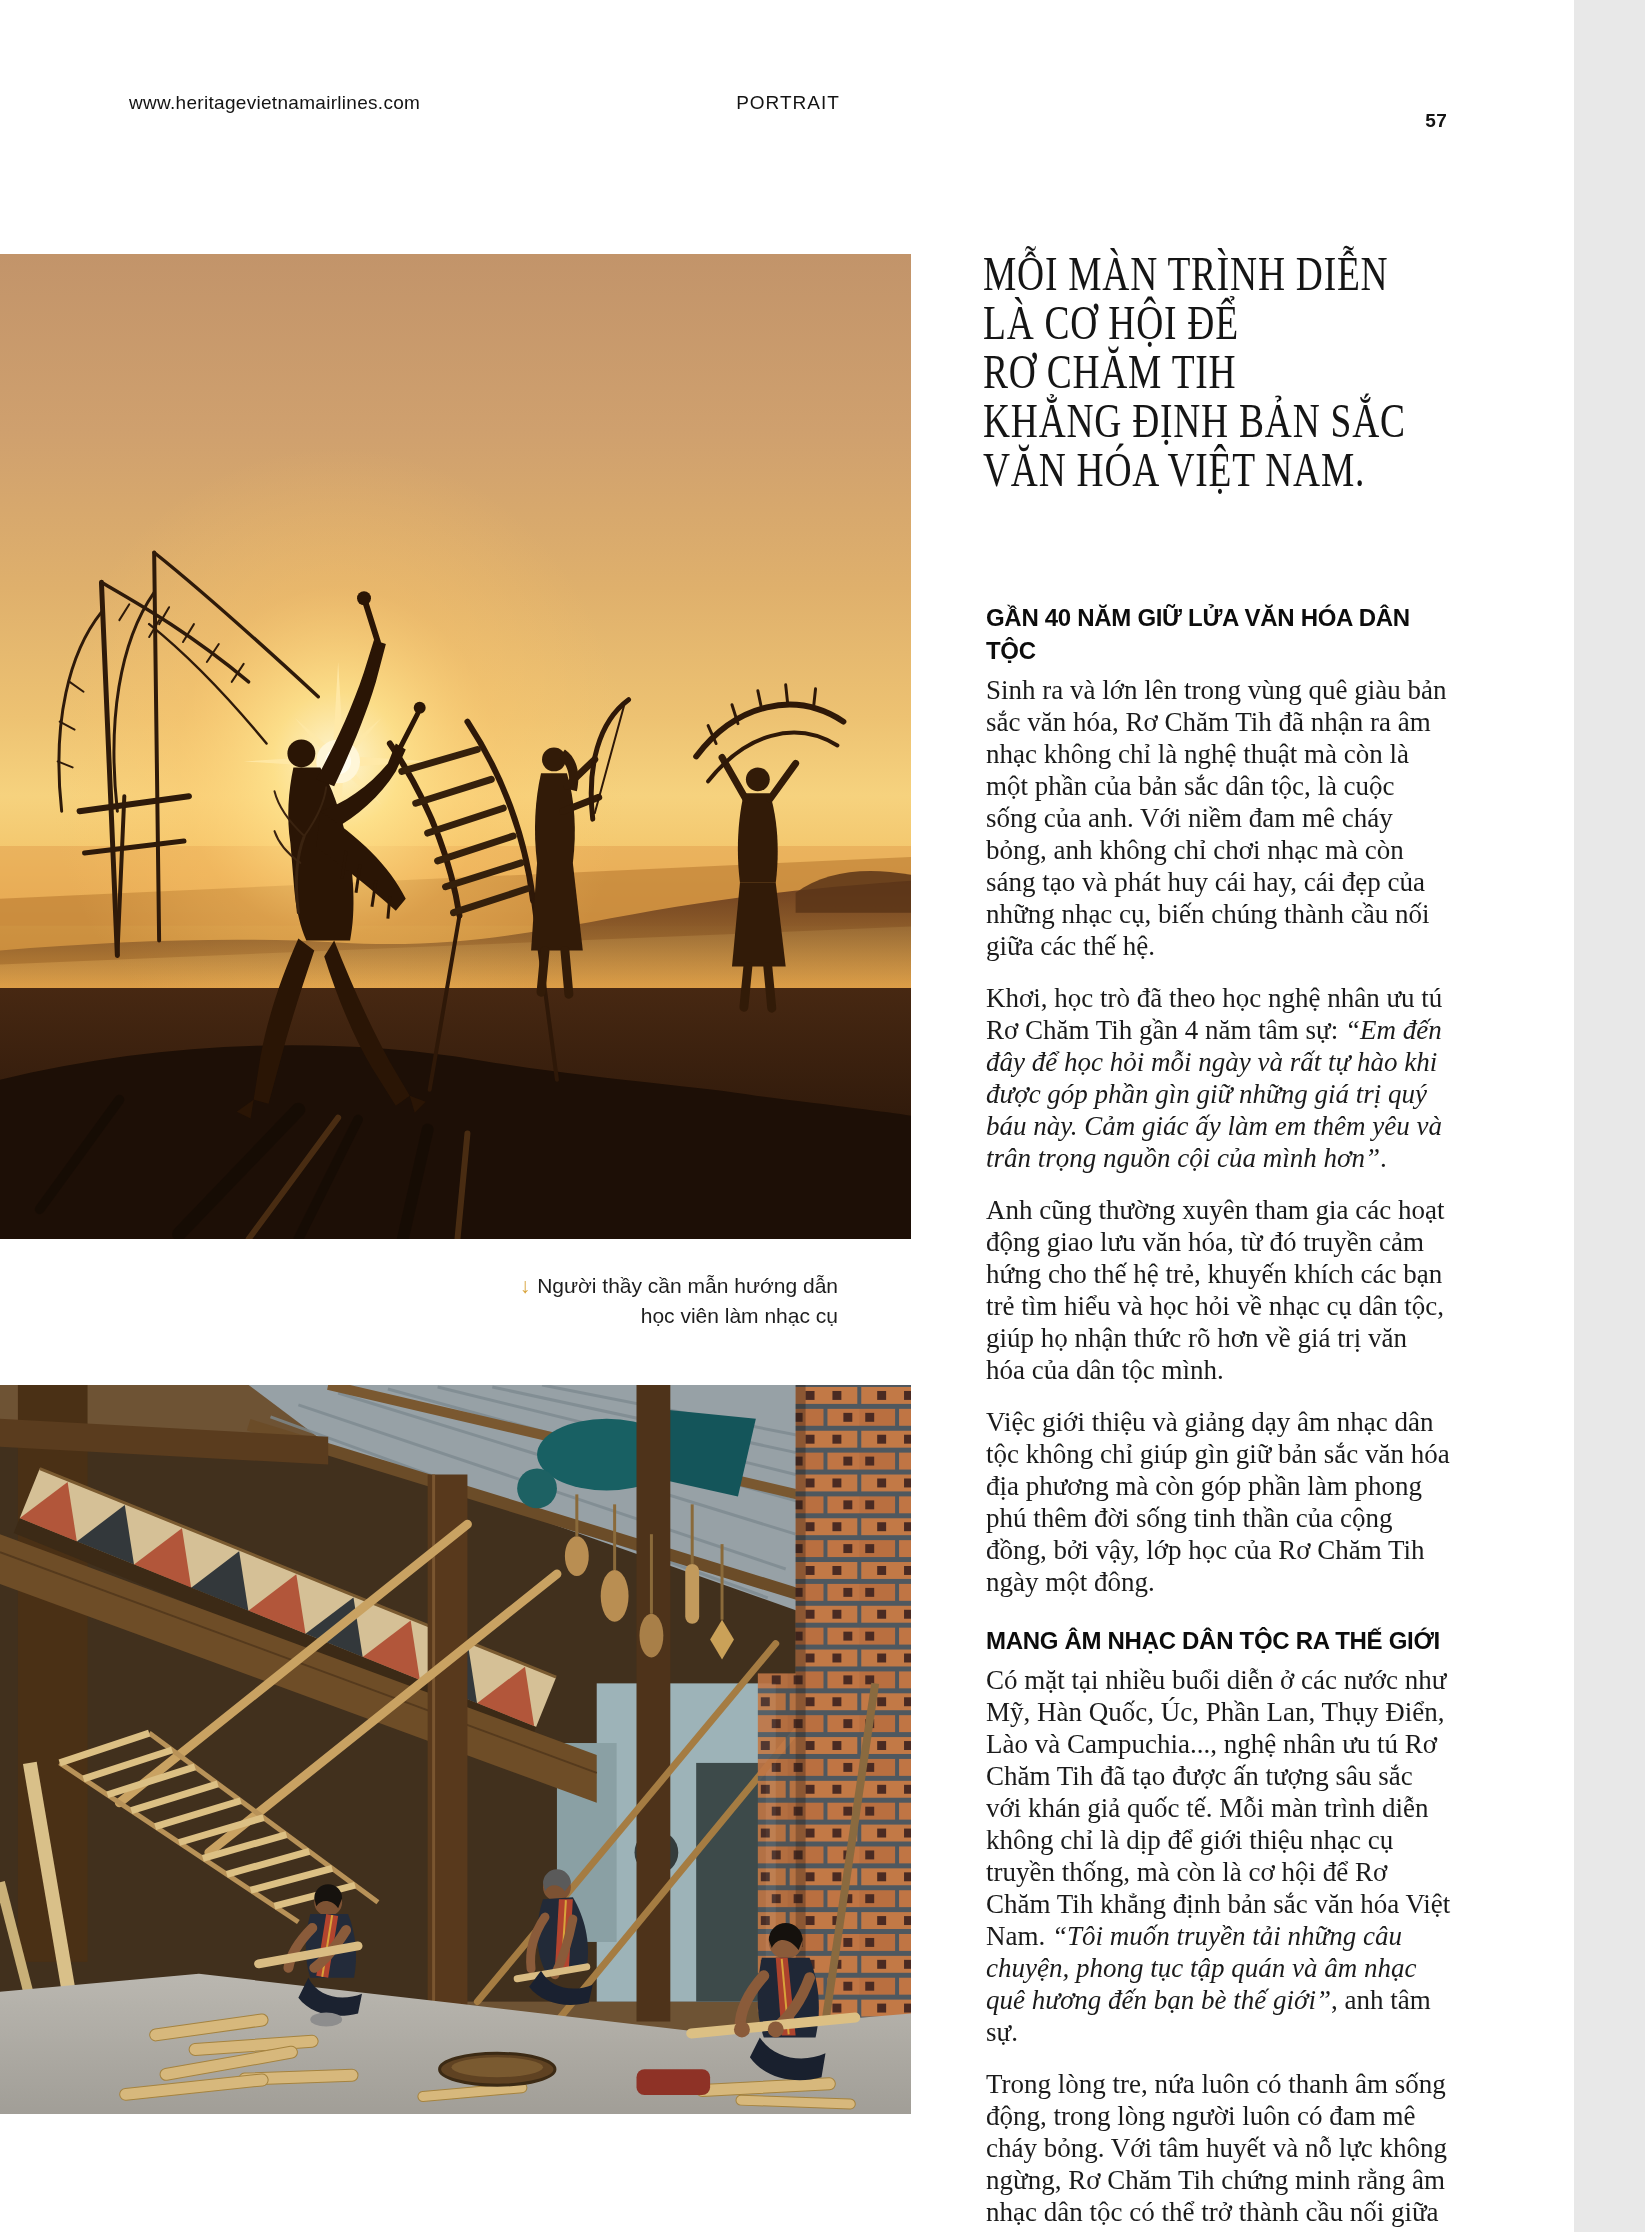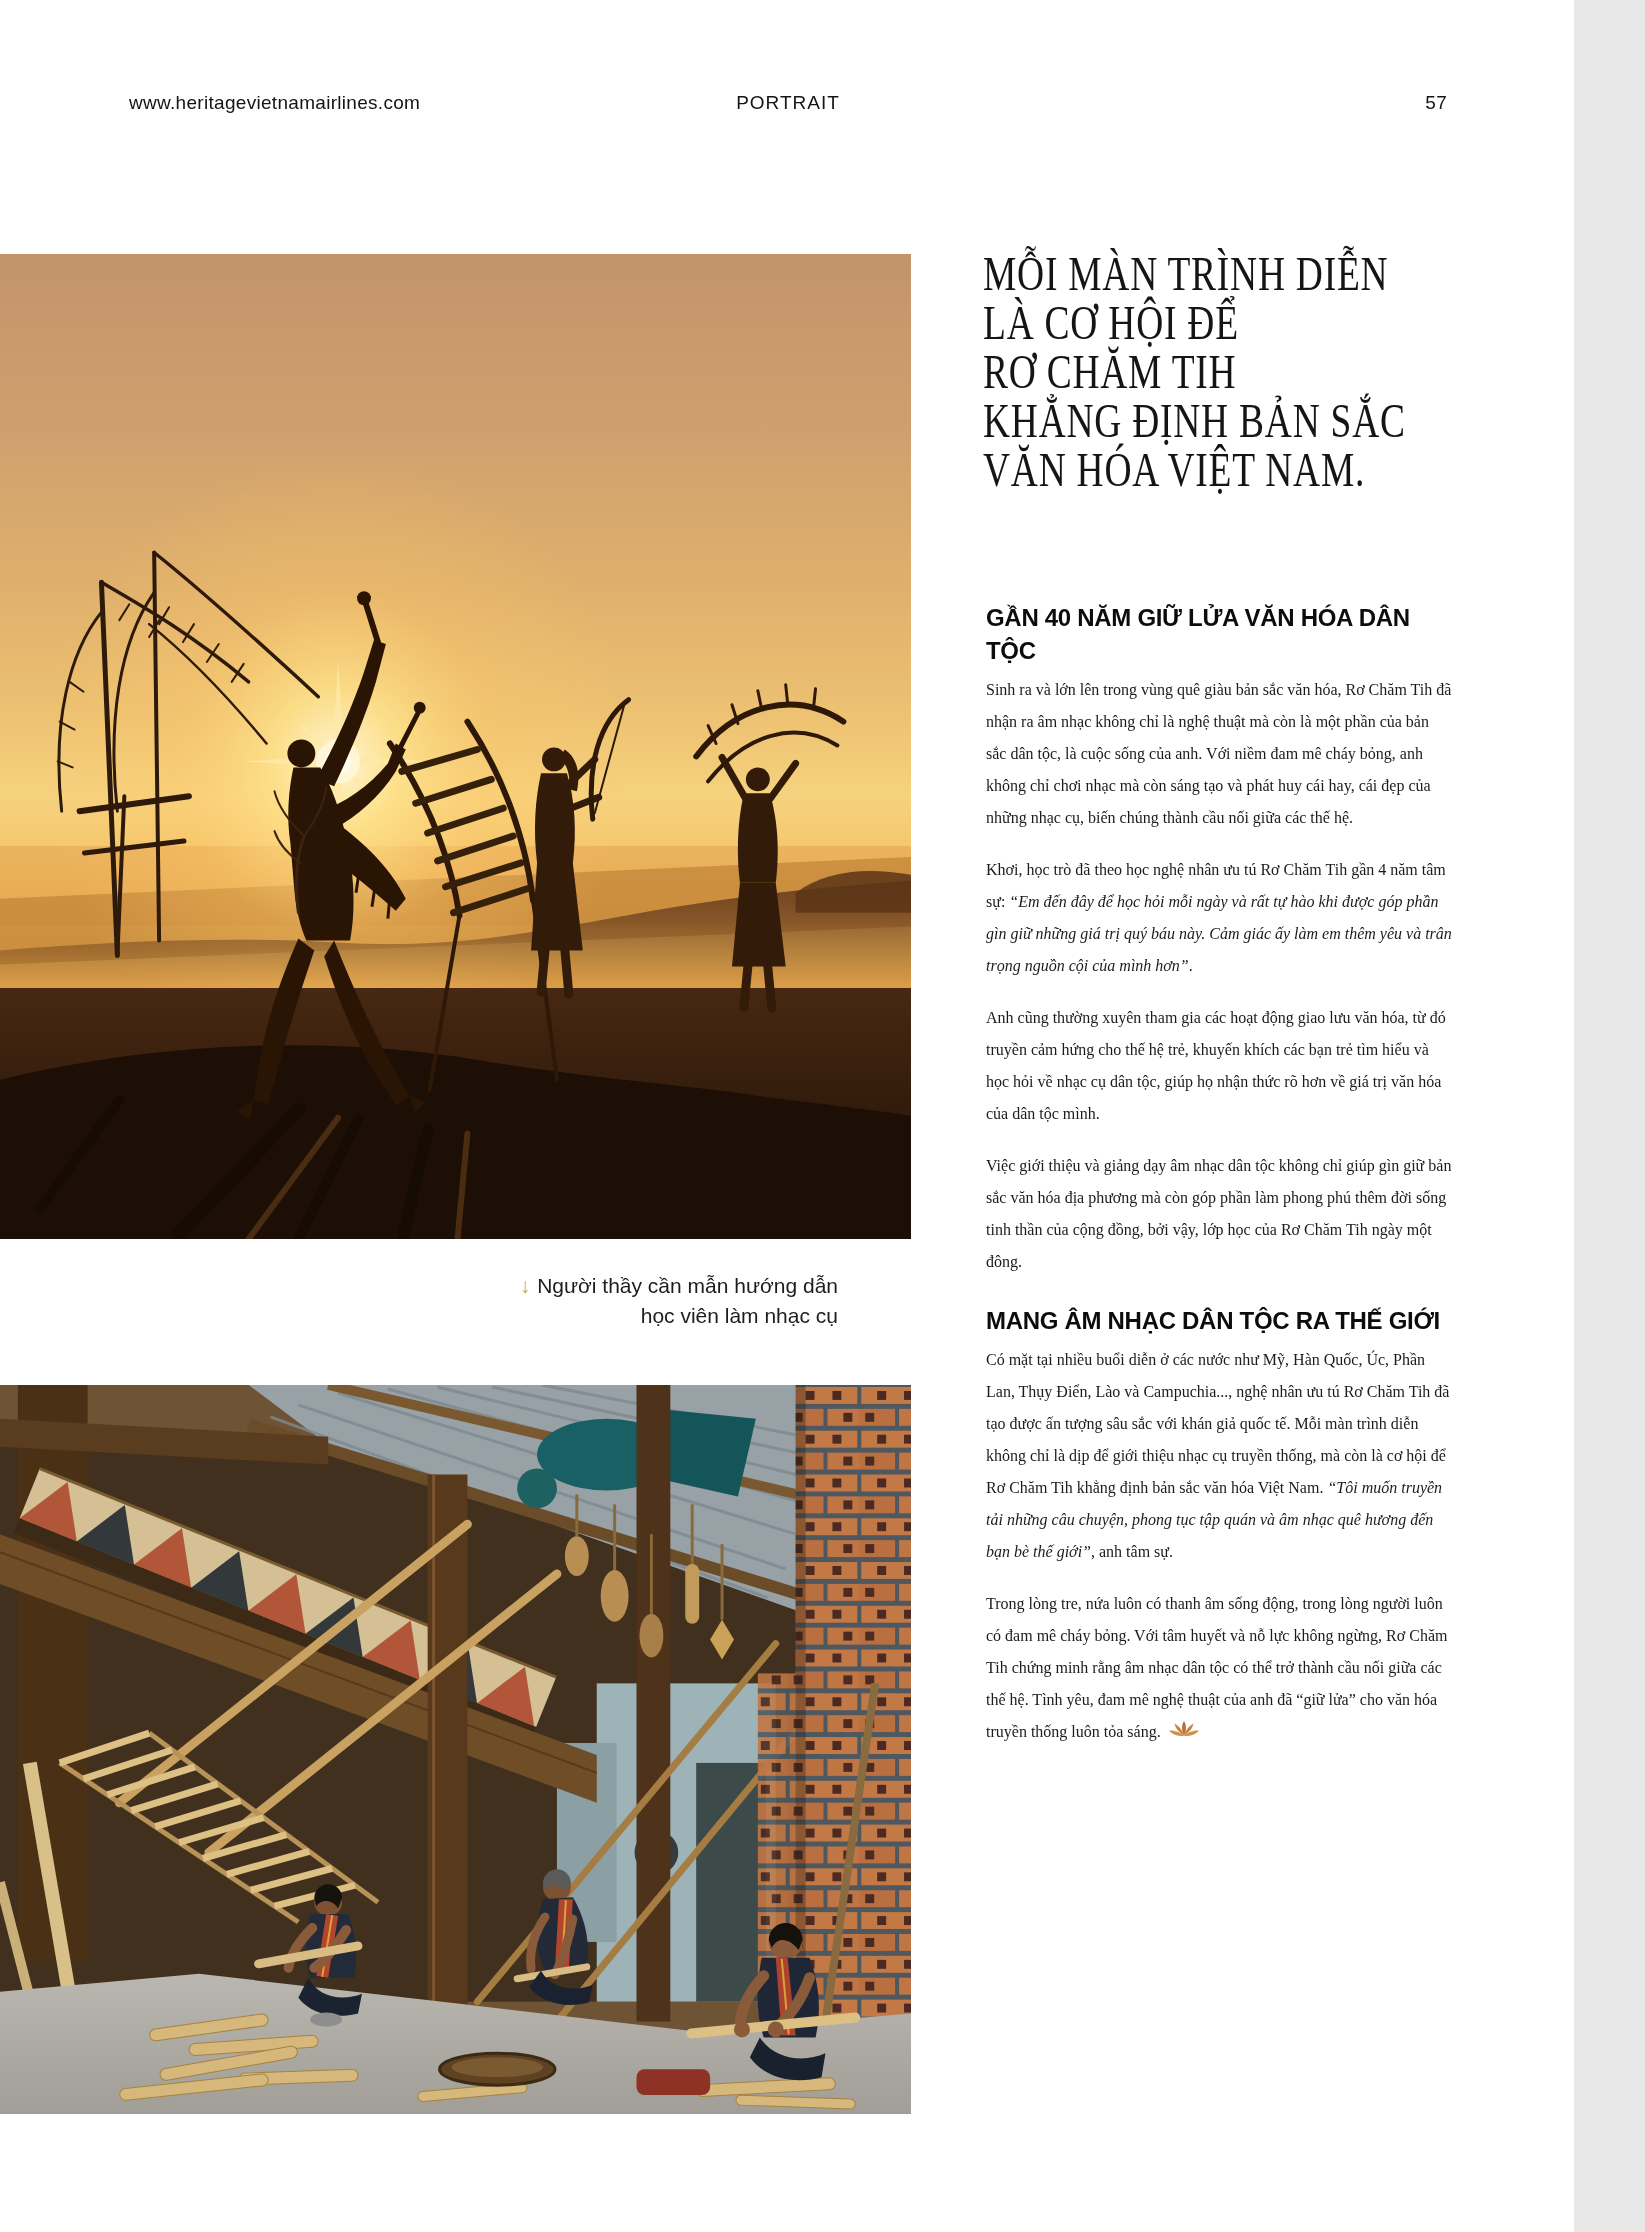--- a/index.html
+++ b/index.html
@@ -4,21 +4,21 @@
 <style>
   html,body{margin:0;padding:0;background:#e8e8e8;}
   .page{position:relative;width:1574px;height:2233px;background:#ffffff;overflow:hidden;
         font-family:"Liberation Sans",sans-serif;color:#1b1b1b;}
 
   
   .pageheader{position:absolute;top:92px;left:129px;right:127px;height:26px;
               font-size:19px;letter-spacing:0.3px;color:#141414;}
   .pageheader .left{position:absolute;left:0;top:0;}
   .pageheader .center{position:absolute;left:50%;transform:translateX(-50%);top:0;letter-spacing:1px;}
-  .pageheader .right{position:absolute;right:0;top:0;}
+  .pageheader .right{position:absolute;right:0;top:18px;font-weight:bold;}
 
   
   figure.photo{position:absolute;left:0;margin:0;padding:0;width:911px;overflow:hidden;}
   .photo-top{top:254px;height:985px;}
   .photo-bottom{top:1385px;height:729px;}
   figure.photo svg{display:block;width:100%;height:100%;}
 
   
   .caption{position:absolute;top:1271px;right:736px;width:328px;text-align:right;
            font-size:21px;line-height:30px;color:#1d1d1d;}
@@ -29,21 +29,21 @@
               font-family:"Liberation Serif",serif;font-weight:400;
               font-size:48px;line-height:49px;letter-spacing:1px;color:#151515;
               white-space:pre-line;transform:scaleX(.78);transform-origin:left top;}
 
   
   .article{position:absolute;left:986px;top:601px;width:466px;}
   .article section + section{margin-top:26px;}
   .article h2{margin:0 0 7px;font-family:"Liberation Sans",sans-serif;font-weight:700;
               font-size:24px;line-height:33px;letter-spacing:-0.3px;color:#0c0c0c;}
   .article p{margin:0 0 20px;font-family:"Liberation Serif",serif;
-             font-size:16px;line-height:32px;color:#1b1b1b;text-align:left;}
+             font-size:27px;line-height:32px;color:#1b1b1b;text-align:left;}
   .article section:last-child p:last-child{margin-bottom:0;}
   .article em{font-style:italic;}
   .lotus{display:inline-block;vertical-align:-3px;margin-left:7px;}
 </style>
 </head>
 <body>
 
 <div class="page">
 
   <div class="pageheader">

